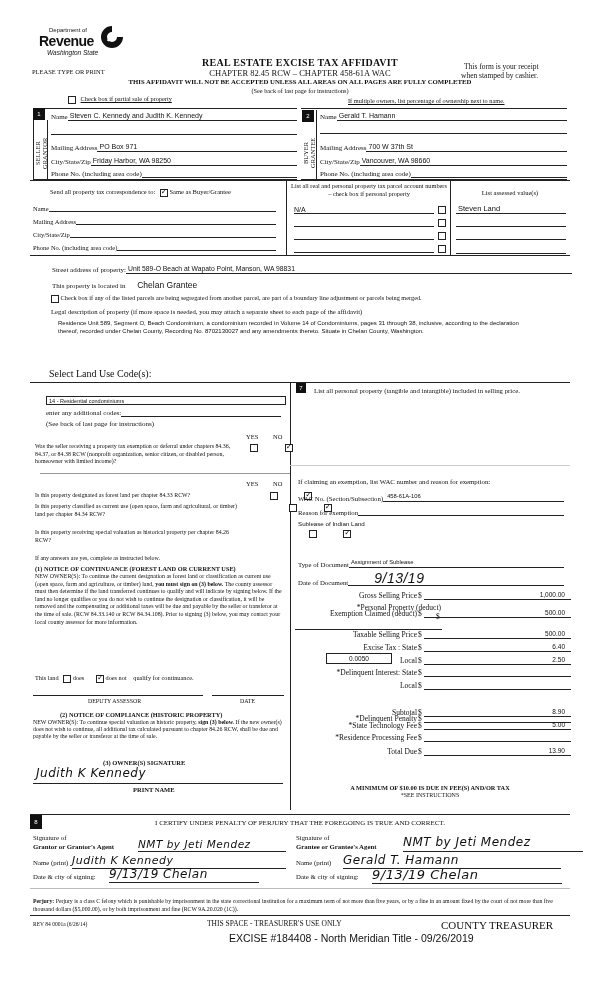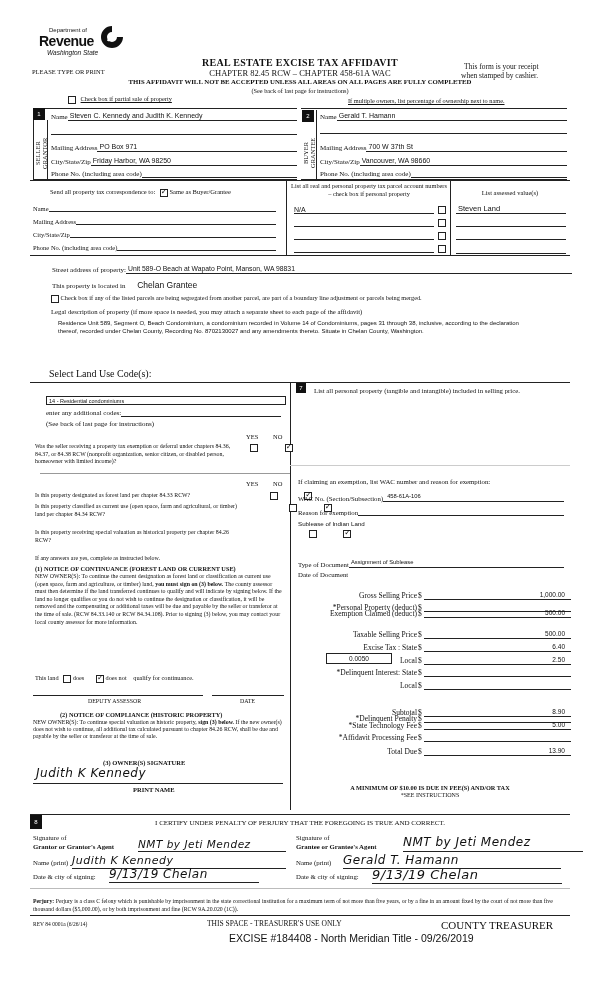--- a/index.html
+++ b/index.html
@@ -241,29 +241,30 @@
   <span class="val"></span>
 </div>
 <div class="abs sans" style="left:298px;top:520px;font-size:6.2px;">Sublease of Indian Land</div>
 
 <div class="field-row" style="left:298px;top:558px;width:266px;font-size:6.8px;">
   <span class="lbl">Type of Document</span>
   <span class="val" style="font-size:5.8px;">Assignment of Sublease</span>
 </div>
 <div class="field-row" style="left:298px;top:571px;width:266px;font-size:6.8px;">
   <span class="lbl">Date of Document</span>
+  <span class="val hand" style="font-size:14px;line-height:14px;padding-left:26px;">9/13/19</span>
 </div>
 
 <div>
   <div class="right-col-row" style="left:295px;top:590px;">
     <span class="lbl">Gross Selling Price</span>
       <span class="dollar">$</span>
       <span class="val">1,000.00</span>
   </div>
-  <div class="right-col-row" style="left:295px;top:603px;">
+  <div class="right-col-row" style="left:295px;top:603px;flex-direction:column;">
     <span class="lbl">*Personal Property (deduct)</span>
       <span class="dollar">$</span>
       <span class="val"></span>
   </div>
   <div class="right-col-row" style="left:295px;top:608px;">
     <span class="lbl">Exemption Claimed (deduct)</span>
       <span class="dollar">$</span>
       <span class="val">500.00</span>
   </div>
   <div class="right-col-row" style="left:295px;top:629px;">
@@ -301,21 +302,21 @@
     <span class="lbl">Subtotal</span>
       <span class="dollar">$</span>
       <span class="val">8.90</span>
   </div>
   <div class="right-col-row" style="left:295px;top:720px;">
     <span class="lbl">*State Technology Fee</span>
       <span class="dollar">$</span>
       <span class="val">5.00</span>
   </div>
   <div class="right-col-row" style="left:295px;top:733px;">
-    <span class="lbl">*Affidavit Processing Fee</span>
+    <span class="lbl">*Residence Processing Fee</span>
       <span class="dollar">$</span>
       <span class="val"></span>
   </div>
   <div class="right-col-row" style="left:295px;top:746px;">
     <span class="lbl">Total Due</span>
       <span class="dollar">$</span>
       <span class="val">13.90</span>
   </div>
 </div>
 <div class="abs" style="left:290px;width:280px;text-align:center;top:784px;font-size:6.3px;font-weight:bold;">A MINIMUM OF $10.00 IS DUE IN FEE(S) AND/OR TAX</div>

